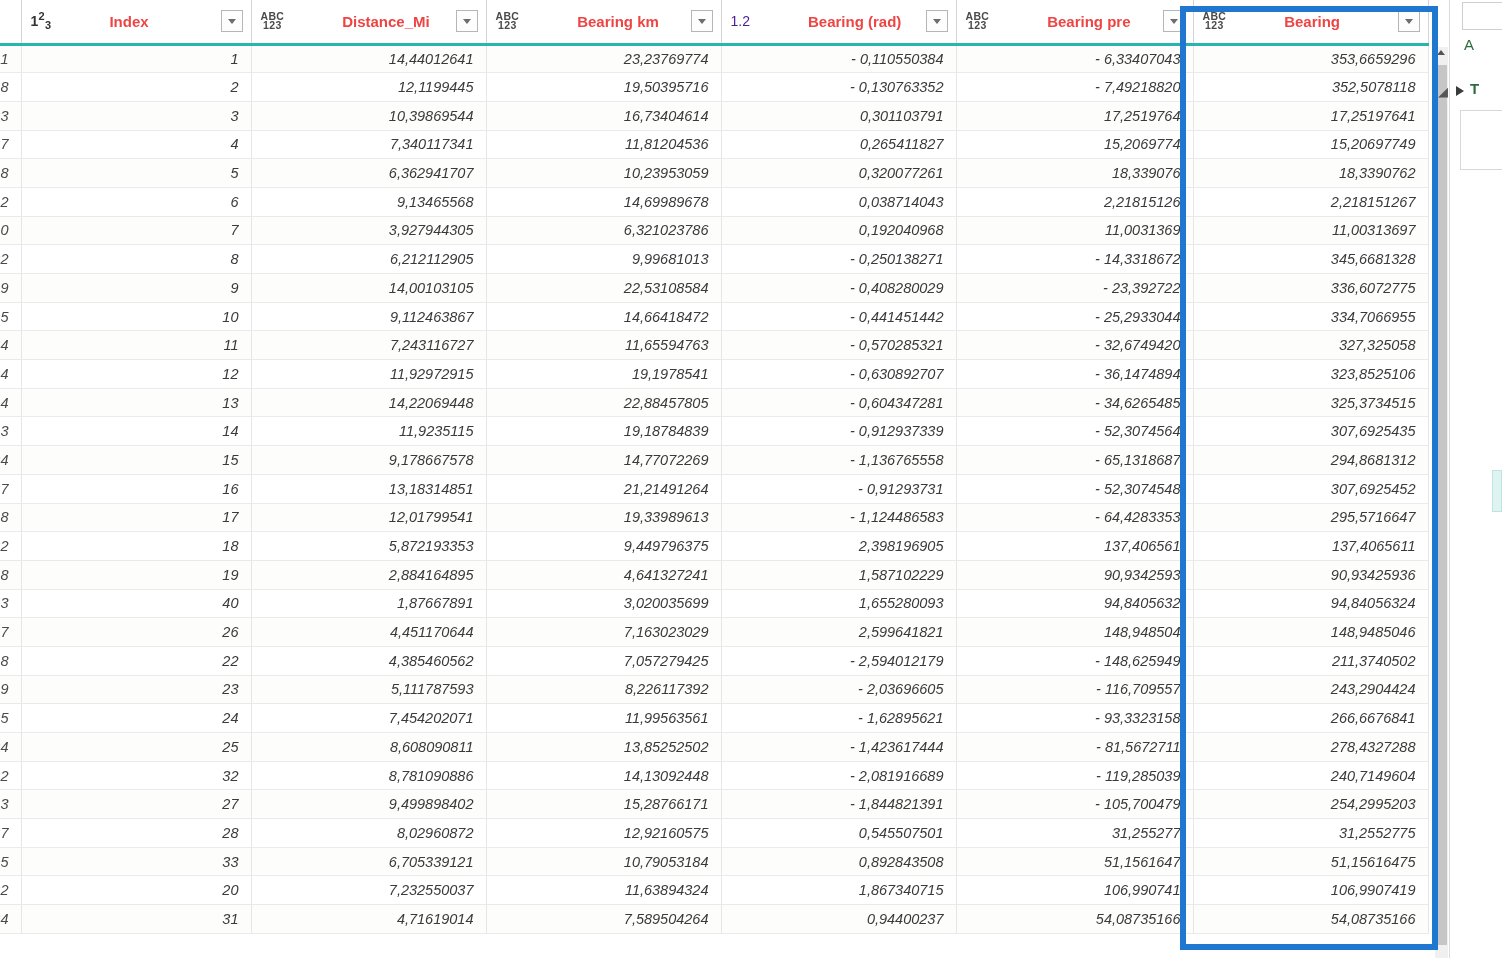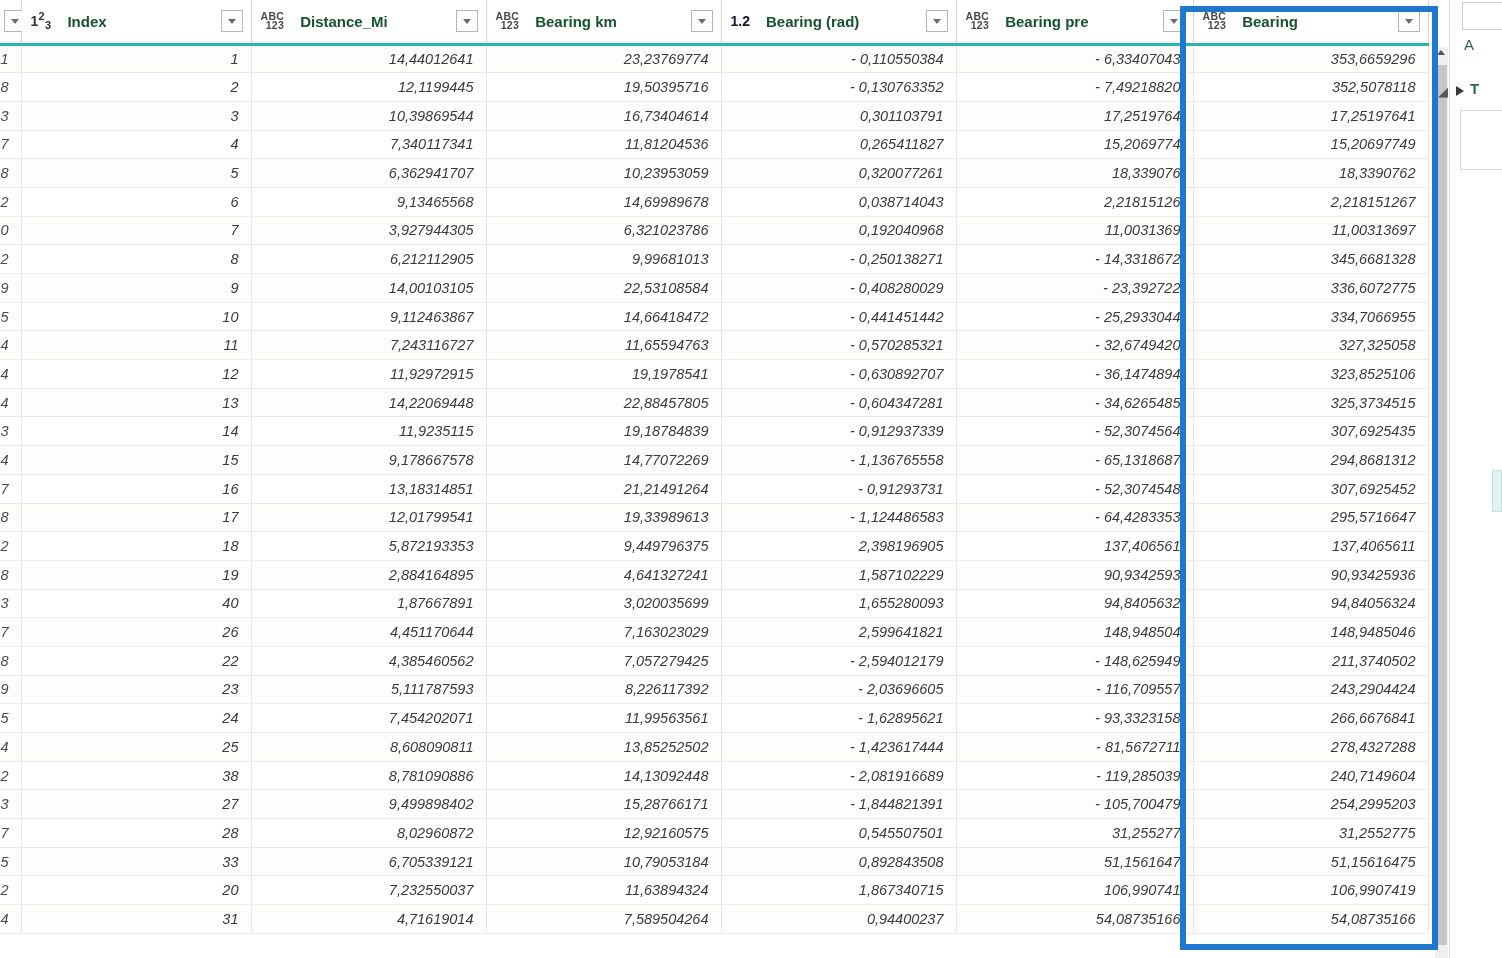--- a/index.html
+++ b/index.html
@@ -46,44 +46,45 @@
     vertical-align: middle;
     text-align: left;
     font-weight: normal;
     position: relative;
   }
   thead th .hdr-inner {
     display: flex;
     align-items: center;
     width: 100%;
     height: 100%;
-    gap: 16px;
+    gap: 23px;
   }
   .type-icon {
     flex: 0 0 auto;
     color: #4a4a4a;
     line-height: 0.92;
     font-size: 10.5px;
     font-weight: bold;
     letter-spacing: 0.3px;
     font-family: "Liberation Sans", sans-serif;
     white-space: nowrap;
   }
-  .type-icon.two-line { display: block; text-align: right; }
+  .type-icon.two-line { display: block; text-align: center; }
   .type-icon .l1, .type-icon .l2 { display: block; }
   .type-icon.sup { font-size: 14px; font-weight: 600; color: #333; }
-  .type-icon.dec { font-size: 14px; font-weight: 700; color: #0f172a; letter-spacing: 0; }
+  .type-icon.dec { font-size: 14px; font-weight: 400; color: #4c1d95; letter-spacing: 0; }
 
   .hdr-label {
     flex: 1 1 auto;
     font-size: 15px;
     font-weight: bold;
-    color: #14532d;
+    color: #ef4444;
     white-space: nowrap;
     overflow: hidden;
+    margin-left: 35px;
   }
   .filter-btn {
     flex: 0 0 auto;
     width: 22px; height: 22px;
     border: 1px solid #b6b6b6;
     background: #fdfdfd;
     display: flex;
     align-items: center;
     justify-content: center;
     cursor: pointer;
@@ -551,21 +552,21 @@
             <td class="c-rowhead">24</td>
             <td class="c-index">25</td>
             <td class="c-dist_mi">8,608090811</td>
             <td class="c-dist_km">13,85252502</td>
             <td class="c-bear_rad">- 1,423617444</td>
             <td class="c-bear_pre">- 81,5672711</td>
             <td class="c-bearing">278,4327288</td>
           </tr>
           <tr>
             <td class="c-rowhead">22</td>
-            <td class="c-index">38</td>
+            <td class="c-index">32</td>
             <td class="c-dist_mi">8,781090886</td>
             <td class="c-dist_km">14,13092448</td>
             <td class="c-bear_rad">- 2,081916689</td>
             <td class="c-bear_pre">- 119,285039</td>
             <td class="c-bearing">240,7149604</td>
           </tr>
           <tr>
             <td class="c-rowhead">13</td>
             <td class="c-index">27</td>
             <td class="c-dist_mi">9,499898402</td>

